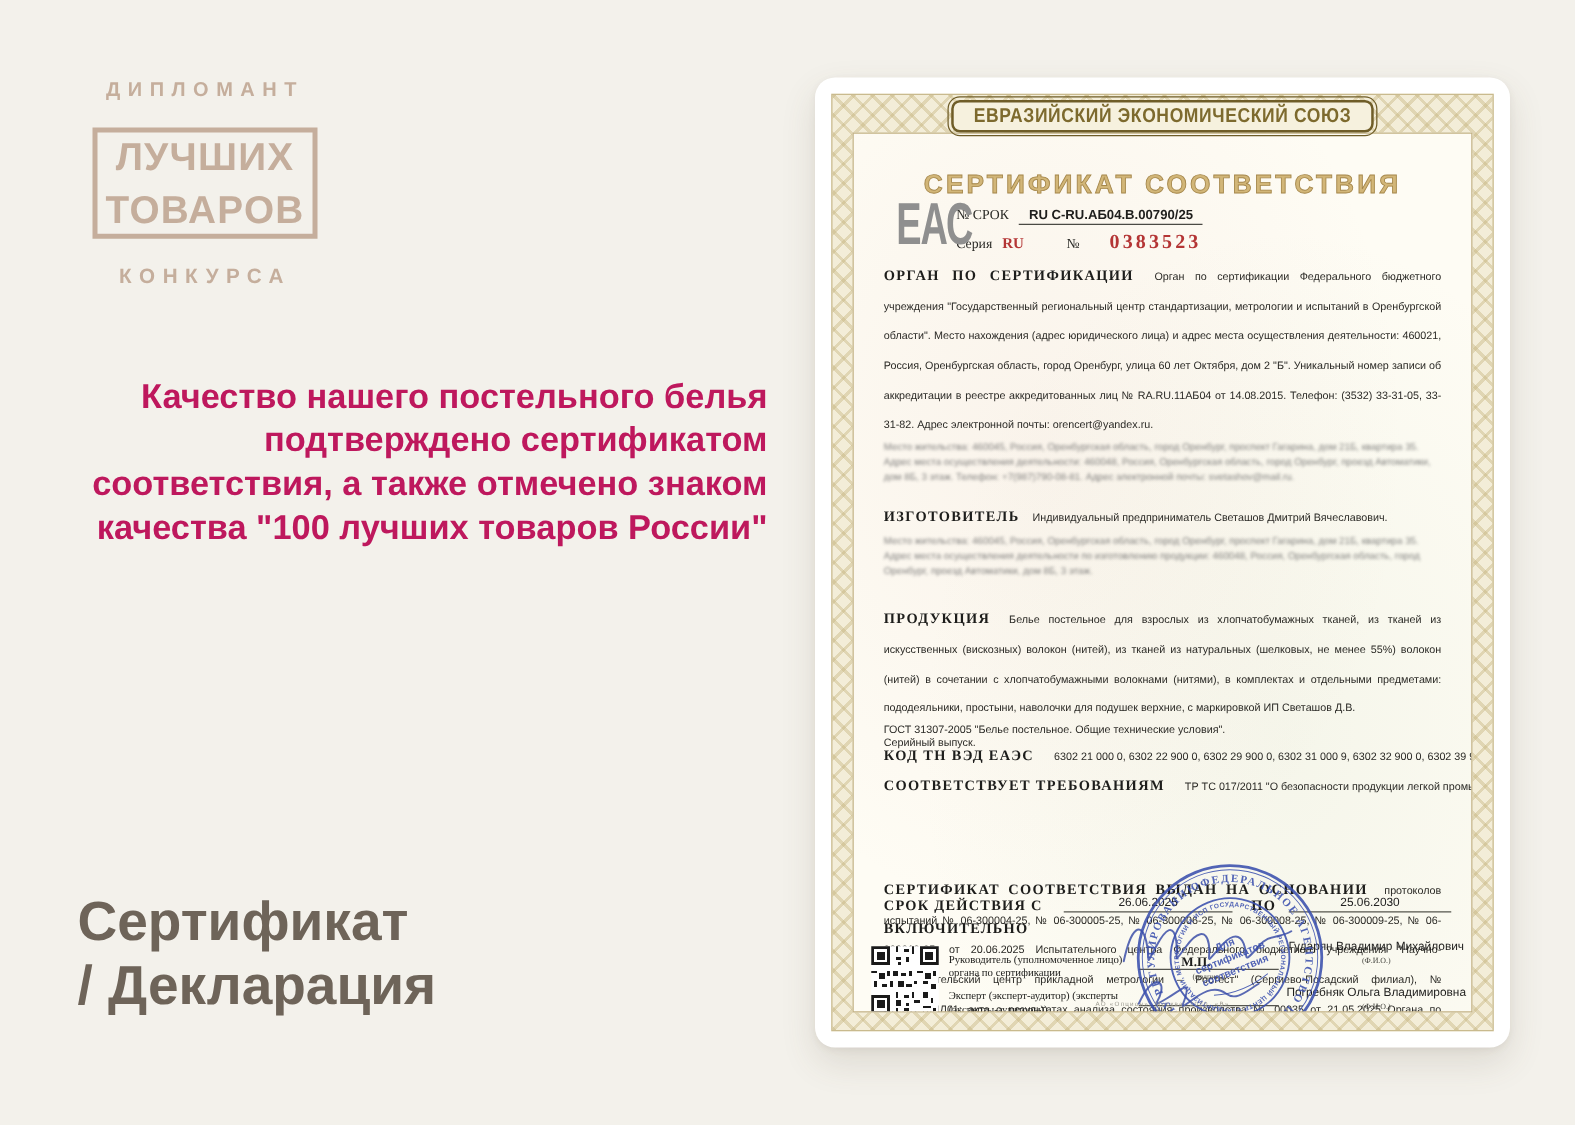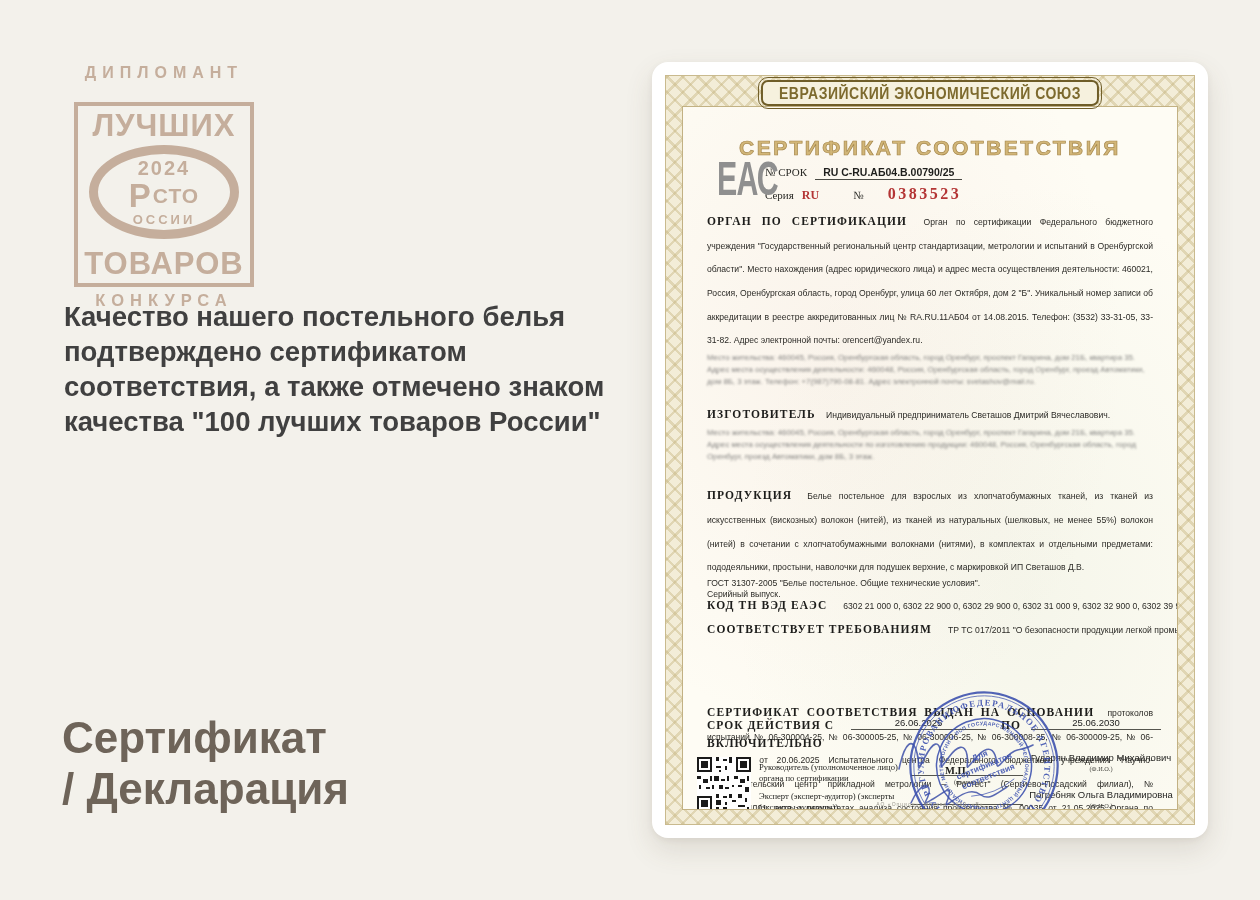--- a/index.html
+++ b/index.html
@@ -27,26 +27,26 @@
     border-radius:50%; display:flex; flex-direction:column; align-items:center; justify-content:center;
     line-height:1;
   }
   .badge-year { font-size:20px; font-weight:800; letter-spacing:2px; }
   .badge-rsto { display:flex; align-items:center; gap:2px; margin-top:1px; }
   .badge-r { font-size:33px; font-weight:800; }
   .badge-sto { font-size:21px; font-weight:800; letter-spacing:1px; }
   .badge-ossii { font-size:13px; font-weight:700; letter-spacing:3px; margin-top:1px; }
   .badge-word-bottom { font-size:31px; font-weight:800; letter-spacing:1px; line-height:1.1; margin-top:8px; }
   .badge-bottom {
-    font-size:16.5px; font-weight:600; letter-spacing:6px; margin-top:4px; white-space:nowrap;
+    font-size:16.5px; font-weight:600; letter-spacing:6px; margin-top:21px; white-space:nowrap;
   }
 
   .intro-text {
     position:absolute; left:64px; top:300px; width:550px;
-    font-size:27.5px; line-height:1.27; font-weight:700; color:#404040;
+    font-size:27.5px; line-height:1.27; font-weight:700; color:#be185d;text-align:right;
   }
   .headline {
     position:absolute; left:62px; top:712px; width:560px;
     font-size:44px; line-height:1.17; font-weight:700; color:#6e6459;
   }
 
   
   .cert-card {
     position:absolute; left:652px; top:62px; width:556px; height:776px;
     background:#ffffff; border-radius:16px;
@@ -128,28 +128,20 @@
 
   .stamp-wrap { pointer-events:none; opacity:.88; }
 </style>
 </head>
 <body>
 
 <div class="award-badge">
   <div class="badge-top">ДИПЛОМАНТ</div>
   <div class="badge-square">
     <div class="badge-word-top">ЛУЧШИХ</div>
-    <div class="badge-oval">
-      <div class="badge-year">2024</div>
-      <div class="badge-rsto">
-        <span class="badge-r">Р</span>
-        <span class="badge-sto">СТО</span>
-      </div>
-      <div class="badge-ossii">ОССИИ</div>
-    </div>
     <div class="badge-word-bottom">ТОВАРОВ</div>
   </div>
   <div class="badge-bottom">КОНКУРСА</div>
 </div>
 
 <div class="intro-text">Качество нашего постельного белья подтверждено сертификатом соответствия, а также отмечено знаком качества "100 лучших товаров России"</div>
 
 <div class="headline">
   <div>Сертификат</div>
   <div>/ Декларация</div>

